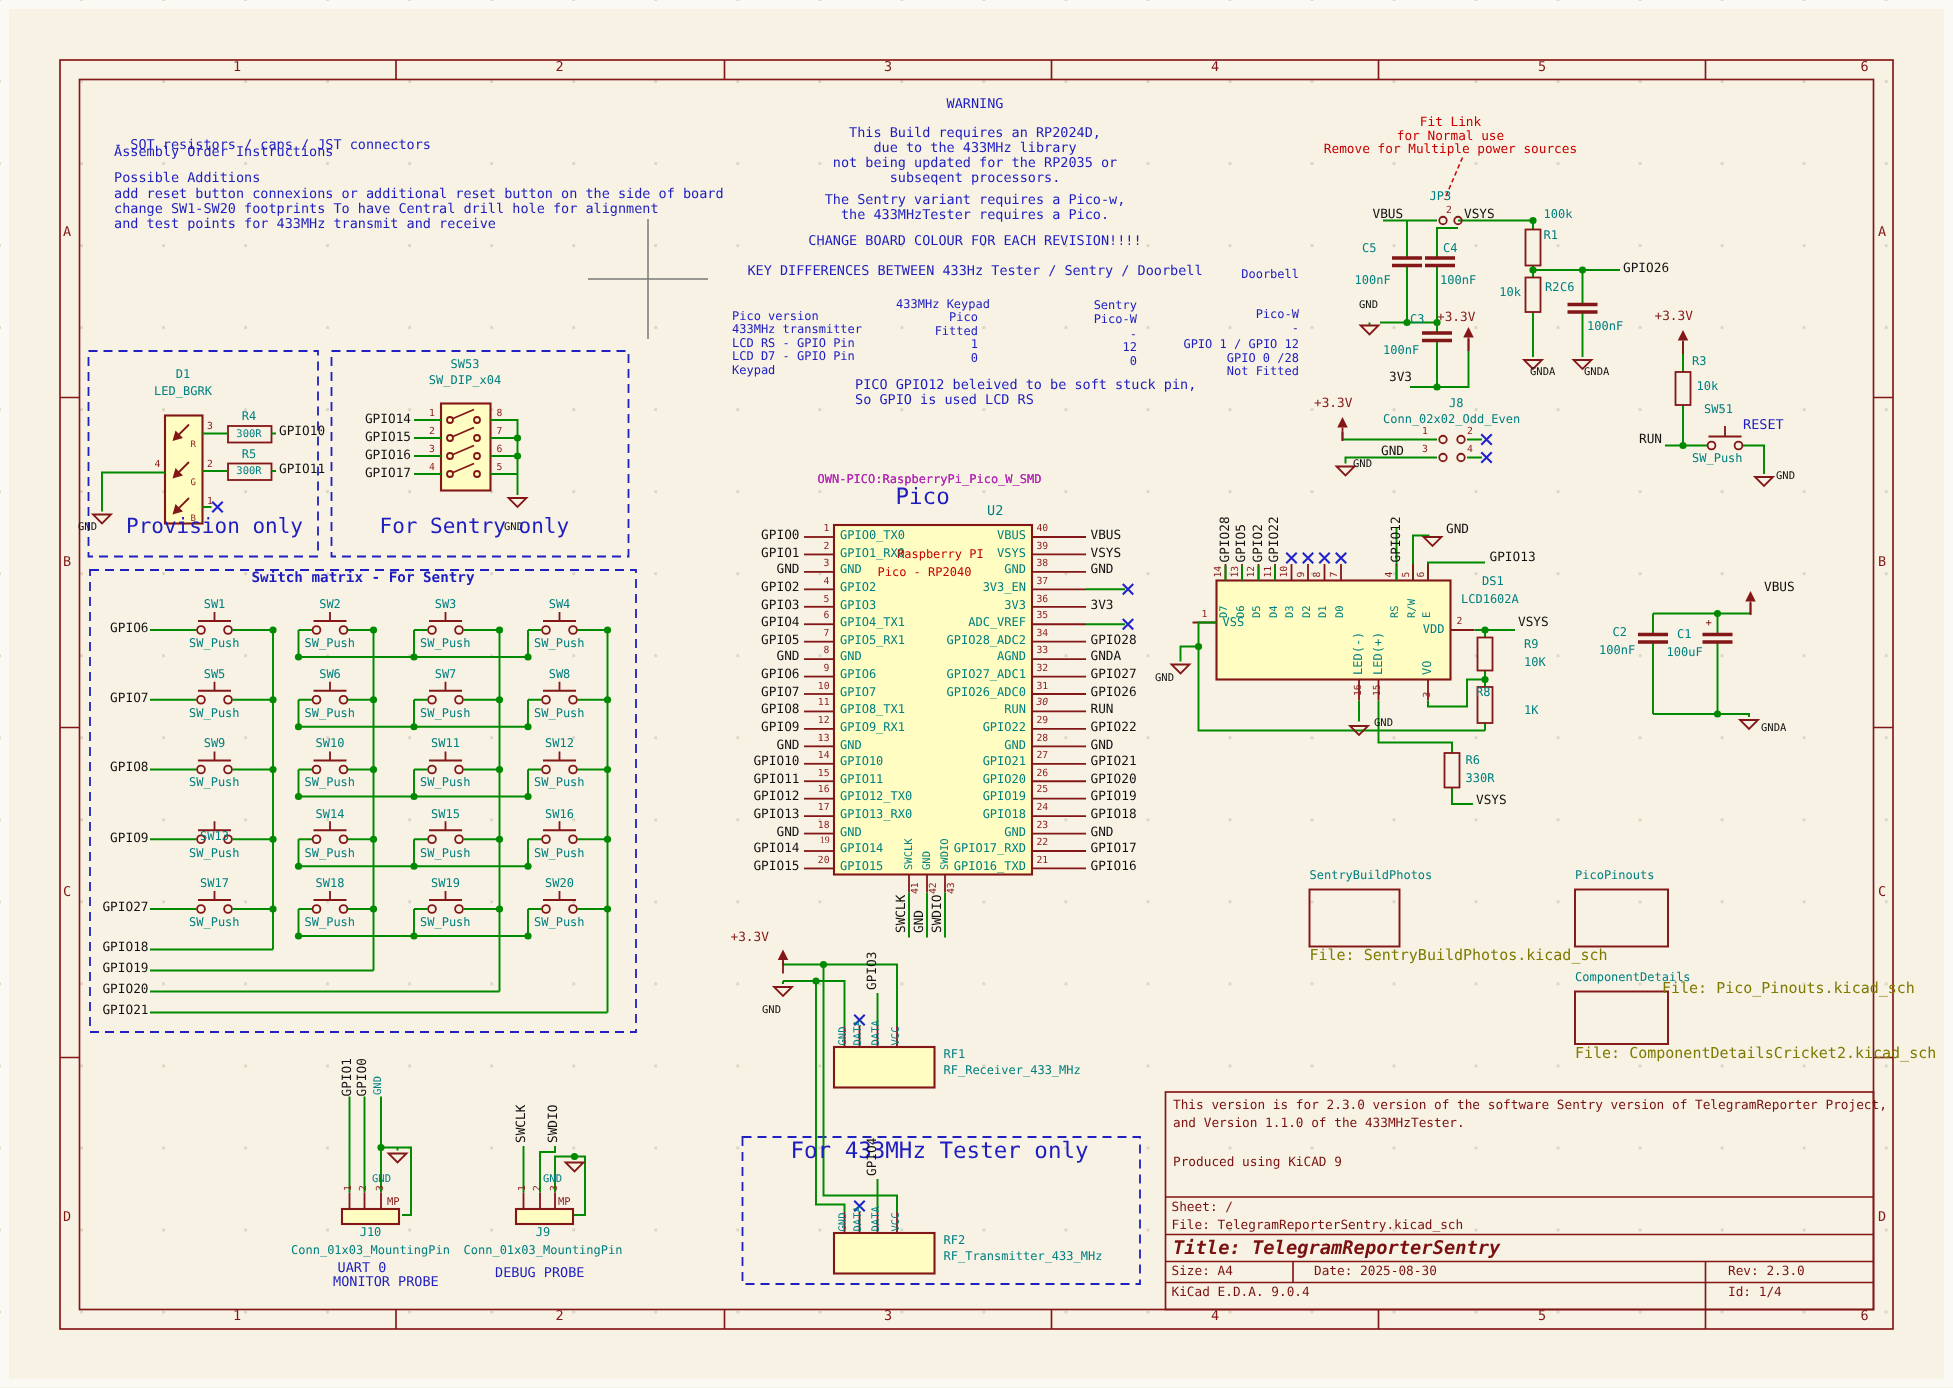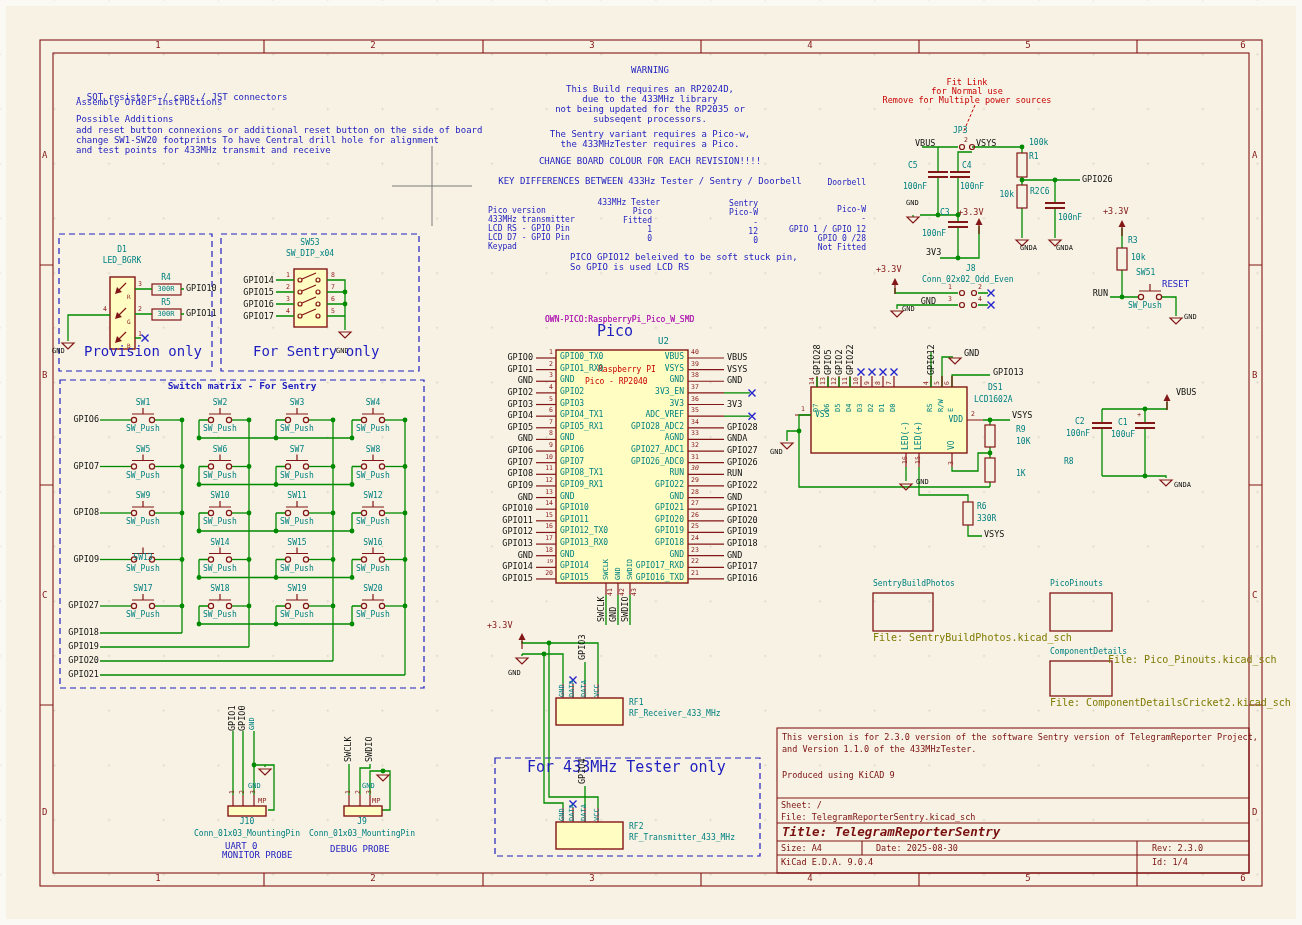--- a/index.html
+++ b/index.html
@@ -455,21 +455,21 @@
       <span class="lbl nb" style="left: 650px; top: 115px; transform-origin: 0px 0px; transform: translateX(-50%);">subseqent processors.</span>
       <span class="lbl nb" style="left: 650px; top: 130px; transform-origin: 0px 0px; transform: translateX(-50%);">The Sentry variant requires a Pico-w,</span>
       <span class="lbl nb" style="left: 650px; top: 140px; transform-origin: 0px 0px; transform: translateX(-50%);">the 433MHzTester requires a Pico.</span>
       <span class="lbl nb" style="left: 650px; top: 157px; transform-origin: 0px 0px; transform: translateX(-50%);">CHANGE BOARD COLOUR FOR EACH REVISION!!!!</span>
       <span class="lbl nb" style="left: 650px; top: 177px; transform-origin: 0px 0px; transform: translateX(-50%);">KEY DIFFERENCES BETWEEN 433Hz Tester / Sentry / Doorbell</span>
       <span class="lbl nbs" style="left: 488px; top: 207px;">Pico version</span>
       <span class="lbl nbs" style="left: 488px; top: 216px;">433MHz transmitter</span>
       <span class="lbl nbs" style="left: 488px; top: 225px;">LCD RS - GPIO Pin</span>
       <span class="lbl nbs" style="left: 488px; top: 234px;">LCD D7 - GPIO Pin</span>
       <span class="lbl nbs" style="left: 488px; top: 243px;">Keypad</span>
-      <span class="lbl nbs" style="left: 660px; top: 199px; transform-origin: 0px 0px; transform: translateX(-100%);">433MHz Tester</span>
+      <span class="lbl nbs" style="left: 660px; top: 199px; transform-origin: 0px 0px; transform: translateX(-100%);">433MHz Keypad</span>
       <span class="lbl nbs" style="left: 652px; top: 208px; transform-origin: 0px 0px; transform: translateX(-100%);">Pico</span>
       <span class="lbl nbs" style="left: 652px; top: 217px; transform-origin: 0px 0px; transform: translateX(-100%);">Fitted</span>
       <span class="lbl nbs" style="left: 652px; top: 226px; transform-origin: 0px 0px; transform: translateX(-100%);">1</span>
       <span class="lbl nbs" style="left: 652px; top: 235px; transform-origin: 0px 0px; transform: translateX(-100%);">0</span>
       <span class="lbl nbs" style="left: 758px; top: 200px; transform-origin: 0px 0px; transform: translateX(-100%);">Sentry</span>
       <span class="lbl nbs" style="left: 758px; top: 209px; transform-origin: 0px 0px; transform: translateX(-100%);">Pico-W</span>
       <span class="lbl nbs" style="left: 758px; top: 219px; transform-origin: 0px 0px; transform: translateX(-100%);">-</span>
       <span class="lbl nbs" style="left: 758px; top: 228px; transform-origin: 0px 0px; transform: translateX(-100%);">12</span>
       <span class="lbl nbs" style="left: 758px; top: 237px; transform-origin: 0px 0px; transform: translateX(-100%);">0</span>
       <span class="lbl nbs" style="left: 866px; top: 179px; transform-origin: 0px 0px; transform: translateX(-100%);">Doorbell</span>
@@ -533,21 +533,21 @@
       <span class="lbl pnum" style="left: 948px; top: 465px; transform-origin: 0px 0px; transform: rotate(-90deg);">3</span>
       <span class="lbl teal" style="left: 902px; top: 450px; transform-origin: 0px 0px; transform: rotate(-90deg);">LED(-)</span>
       <span class="lbl teal" style="left: 915px; top: 450px; transform-origin: 0px 0px; transform: rotate(-90deg);">LED(+)</span>
       <span class="lbl pnum" style="left: 902px; top: 464px; transform-origin: 0px 0px; transform: rotate(-90deg);">16</span>
       <span class="lbl pnum" style="left: 915px; top: 464px; transform-origin: 0px 0px; transform: rotate(-90deg);">15</span>
       <span class="lbl " style="font-size: 7px; left: 770px; top: 449px;">GND</span>
       <span class="lbl " style="font-size: 7px; left: 916px; top: 479px;">GND</span>
       <span class="lbl " style="left: 1012px; top: 411px;">VSYS</span>
       <span class="lbl teal" style="left: 1016px; top: 426px;">R9</span>
       <span class="lbl teal" style="left: 1016px; top: 438px;">10K</span>
-      <span class="lbl teal" style="left: 1064px; top: 458px;">R8</span>
+      <span class="lbl teal" style="left: 984px; top: 458px;">R8</span>
       <span class="lbl teal" style="left: 1016px; top: 470px;">1K</span>
       <span class="lbl teal" style="left: 977px; top: 503px;">R6</span>
       <span class="lbl teal" style="left: 977px; top: 515px;">330R</span>
       <span class="lbl " style="left: 984px; top: 530px;">VSYS</span>
       <span class="lbl " style="left: 915px; top: 139px;">VBUS</span>
       <span class="lbl " style="left: 976px; top: 139px;">VSYS</span>
       <span class="lbl teal" style="left: 953px; top: 127px;">JP3</span>
       <span class="lbl pnum" style="left: 964px; top: 137px;">2</span>
       <span class="lbl teal" style="left: 908px; top: 162px;">C5</span>
       <span class="lbl teal" style="left: 903px; top: 183px;">100nF</span>

